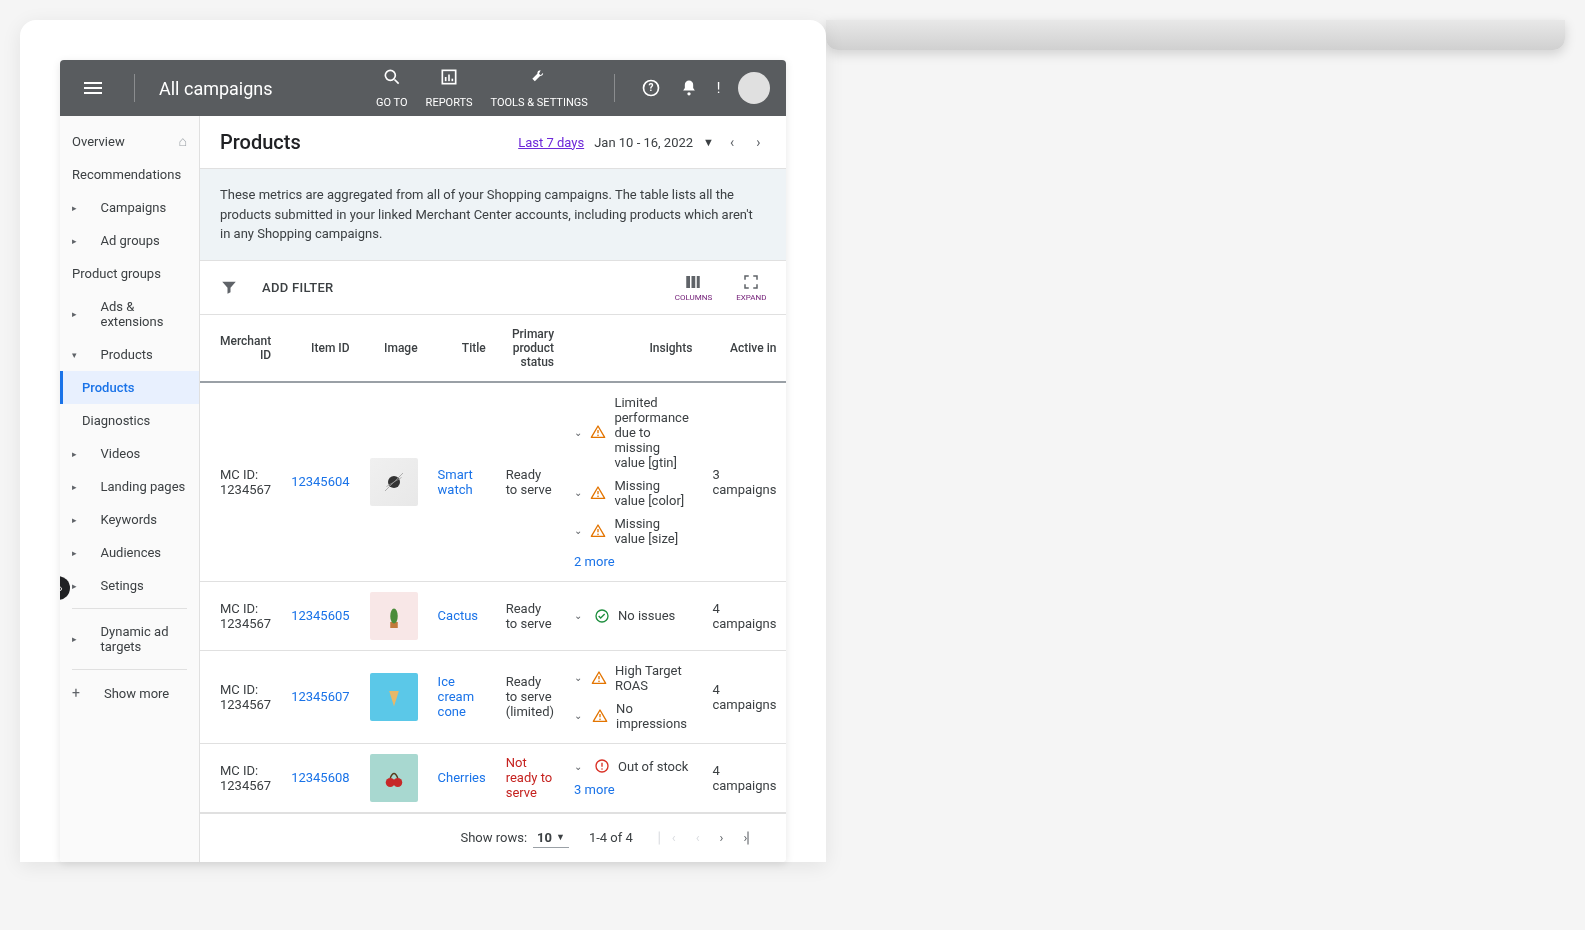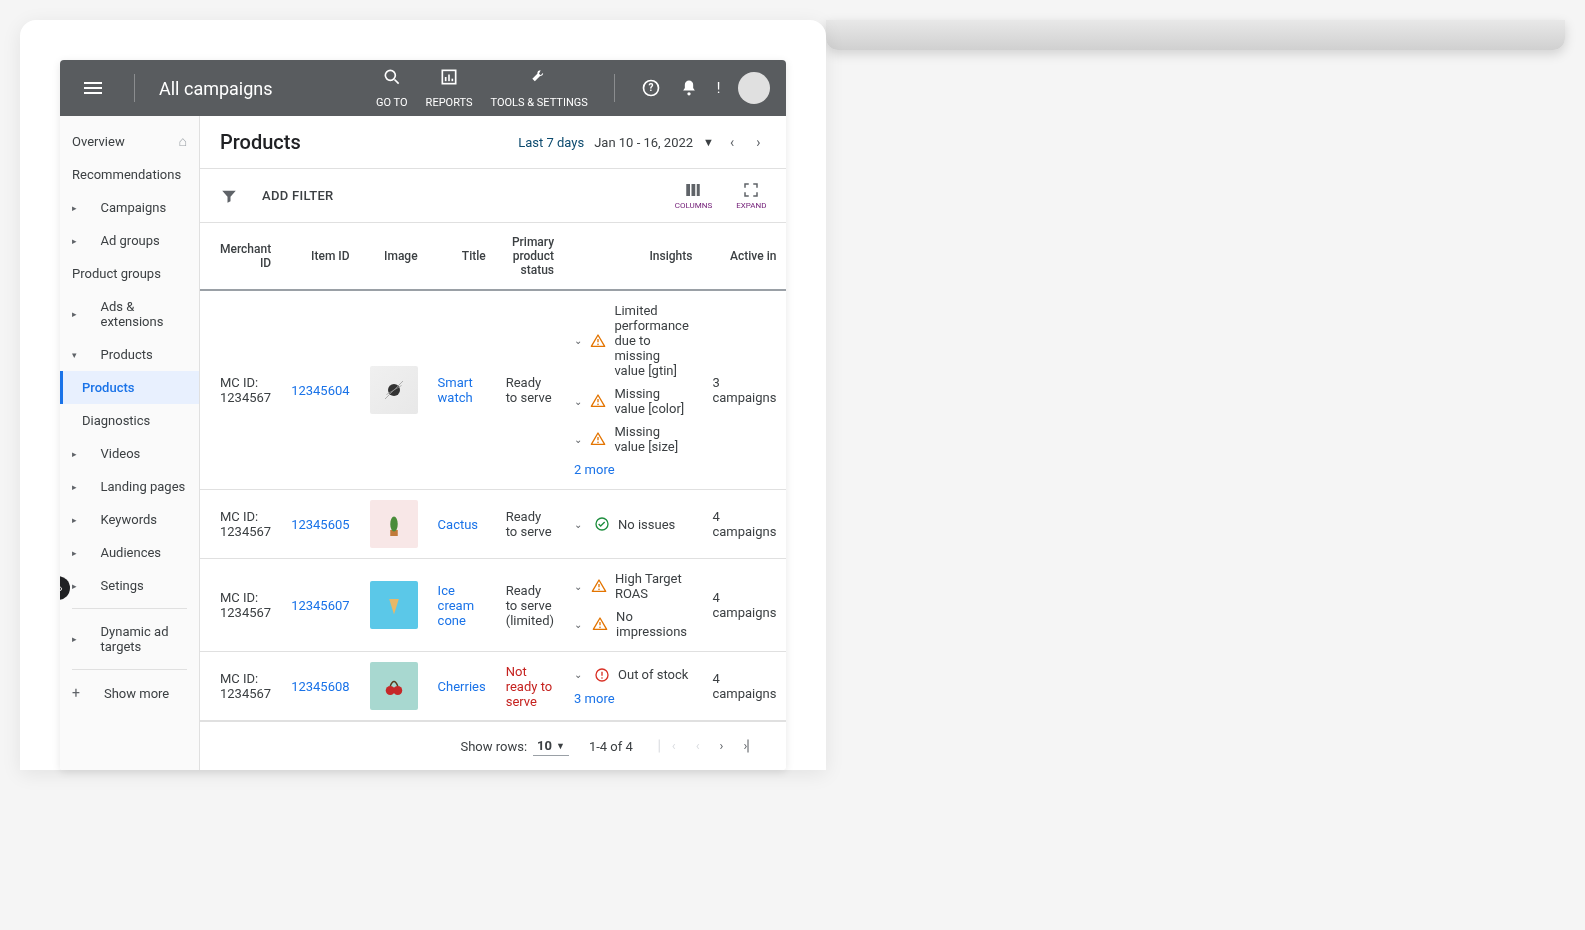--- a/index.html
+++ b/index.html
@@ -33,21 +33,21 @@
 .nav-item .chevron { font-size: 9px; color: #5f6368; }
 .nav-sep { height: 1px; background: #e0e0e0; margin: 6px 12px; }
 .nav-home-icon { color: #9aa0a6; margin-left: auto; font-size: 14px; }
 .side-expand { position: absolute; left: -8px; top: 460px; width: 18px; height: 24px; background: #202124; border-radius: 0 12px 12px 0; display: flex; align-items: center; justify-content: center; color: #fff; font-size: 10px; cursor: pointer; }
 
 
 .main { flex: 1; display: flex; flex-direction: column; }
 .page-header { padding: 14px 20px; display: flex; align-items: center; border-bottom: 1px solid #e0e0e0; }
 .page-title { font-size: 20px; font-weight: 500; color: #202124; }
 .date-picker { margin-left: auto; display: flex; align-items: center; gap: 10px; font-size: 13px; color: #3c4043; }
-.date-label { color: #0c4a6e; }
+.date-label { color: #6d28d9; text-decoration: underline; }
 .date-value { font-weight: 400; }
 .date-arrow { font-size: 11px; cursor: pointer; }
 .chev-btn { padding: 4px 6px; cursor: pointer; color: #5f6368; font-size: 14px; }
 
 .info-banner { background: #eef3f6; padding: 16px 20px; font-size: 13px; color: #3c4043; line-height: 1.5; border-bottom: 1px solid #e0e0e0; }
 
 .filter-bar { display: flex; align-items: center; padding: 12px 20px; border-bottom: 1px solid #e0e0e0; gap: 8px; }
 .filter-icon { color: #5f6368; margin-right: 16px; }
 .filter-text { font-size: 13px; font-weight: 500; color: #3c4043; letter-spacing: 0.3px; }
 .toolbar-right { margin-left: auto; display: flex; gap: 24px; }
@@ -214,20 +214,21 @@
       <div class="page-title">Products</div>
       <div class="date-picker">
         <span class="date-label">Last 7 days</span>
         <span class="date-value">Jan 10 - 16, 2022</span>
         <span class="date-arrow">▼</span>
         <span class="chev-btn">‹</span>
         <span class="chev-btn">›</span>
       </div>
     </div>
 
+    <div class="info-banner">These metrics are aggregated from all of your Shopping campaigns. The table lists all the products submitted in your linked Merchant Center accounts, including products which aren't in any Shopping campaigns.</div>
 
     <div class="filter-bar">
       <div class="filter-icon">
         <svg width="18" height="18" viewBox="0 0 24 24">
                 <path d="M3 5 h18 l-7 8 v6 l-4 2 v-8 z" fill="#5f6368"></path>
               </svg>
       </div>
       <div class="filter-text">ADD FILTER</div>
       <div class="toolbar-right">
         <div class="tool-btn">

